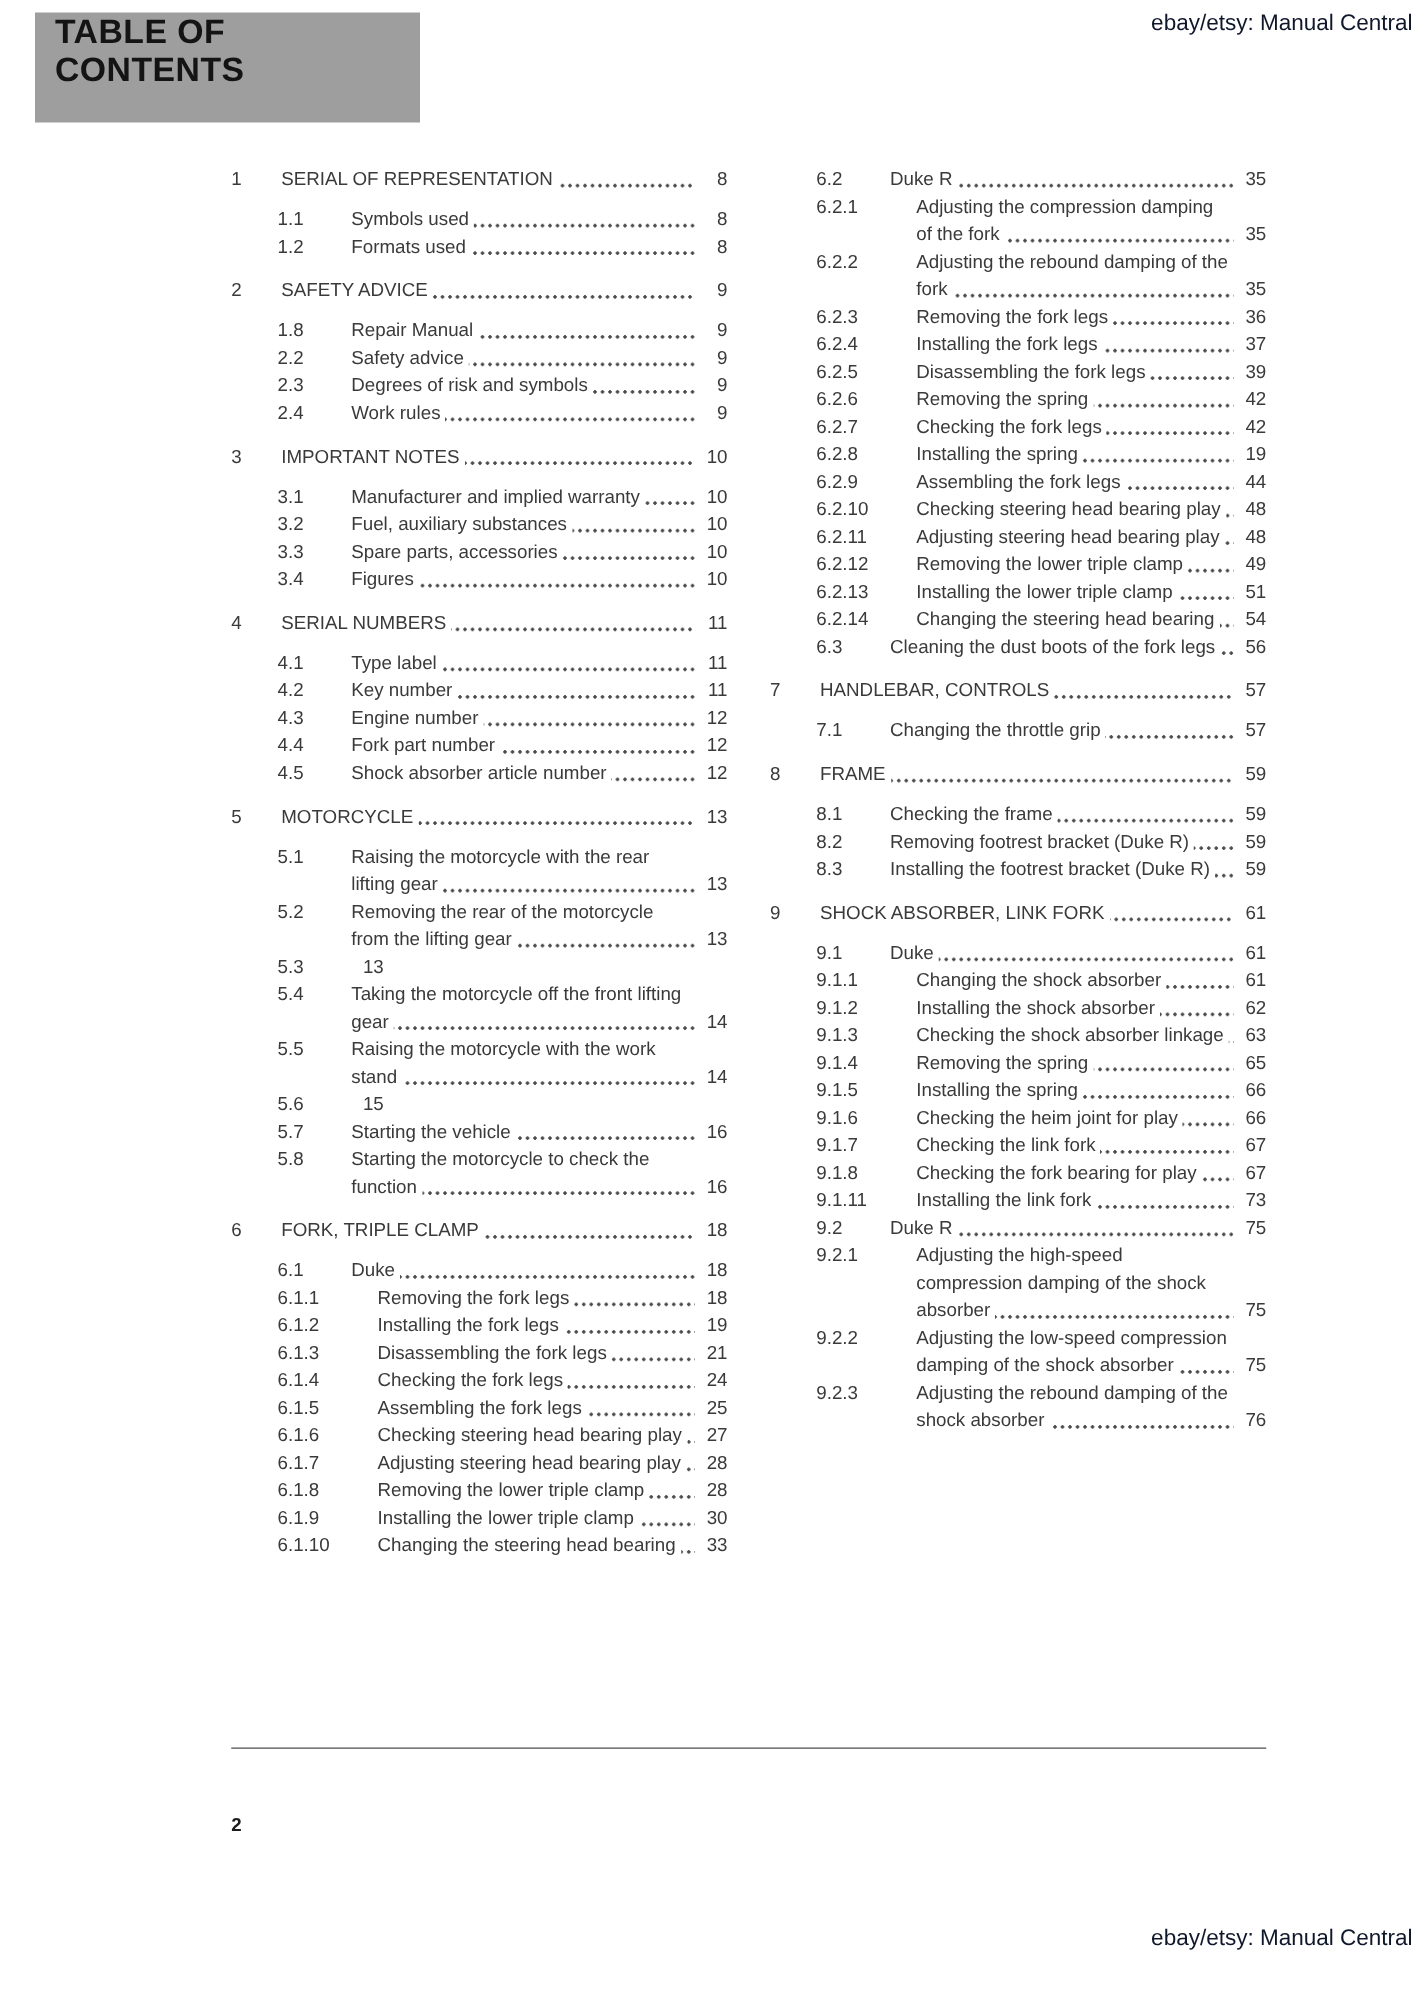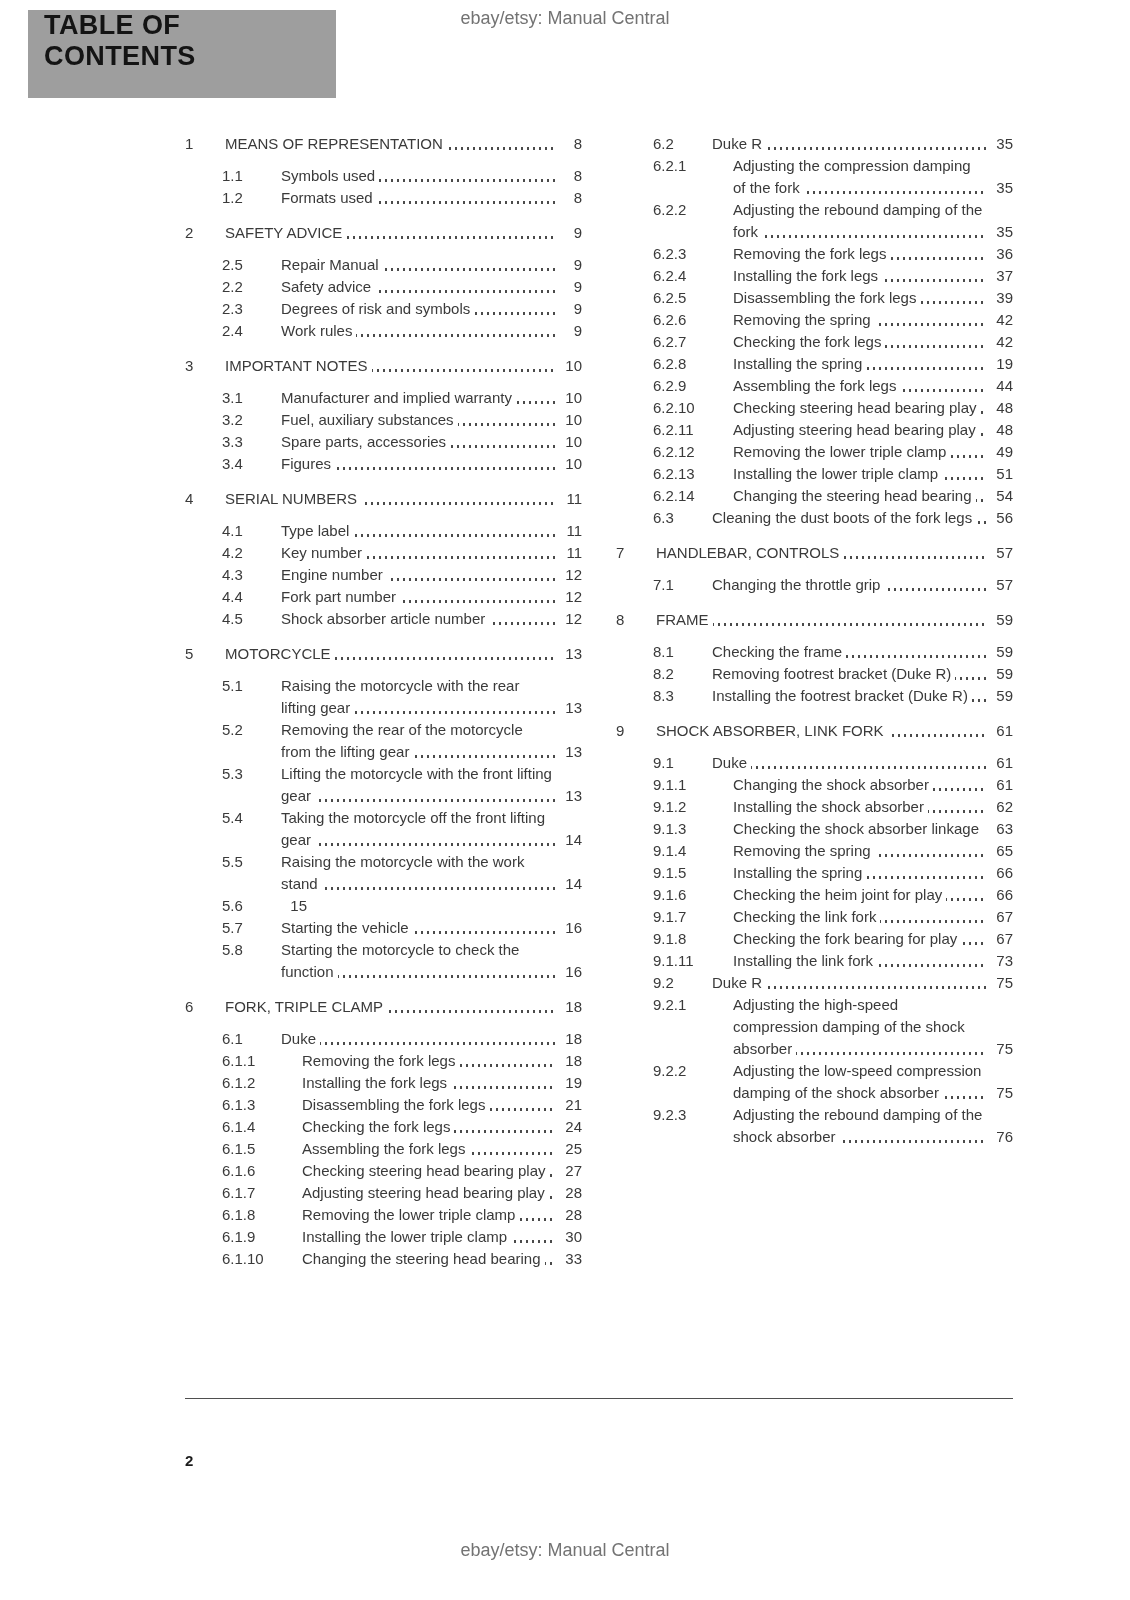--- a/index.html
+++ b/index.html
@@ -11,23 +11,23 @@
     background: #ffffff;
     font-family: "Liberation Sans", sans-serif;
     color: #3a3a3a;
     overflow: hidden;
   }
 
   .top-watermark, .bottom-watermark {
     position: absolute;
     left: 0;
     width: 100%;
-    text-align: center;
+    text-align: right;
     font-size: 18px;
-    color: #737373;
+    color: #0f172a;
   }
   .top-watermark { top: 8px; }
   .bottom-watermark { top: 1540px; }
 
   .title-box {
     position: absolute;
     left: 28px;
     top: 10px;
     width: 308px;
     height: 88px;
@@ -108,40 +108,40 @@
 <div class="top-watermark">ebay/etsy: Manual Central</div>
 
 <div class="title-box">
   <span>TABLE OF CONTENTS</span>
 </div>
 
 <div class="toc-wrap">
   <div class="toc-col">
       <div class="toc-row lvl1">
         <span class="num">1</span>
-        <span class="body"><span class="t">MEANS OF REPRESENTATION</span></span>
+        <span class="body"><span class="t">SERIAL OF REPRESENTATION</span></span>
         <span class="pg">8</span>
       </div>
       <div class="toc-row lvl2">
         <span class="num">1.1</span>
         <span class="body"><span class="t">Symbols used</span></span>
         <span class="pg">8</span>
       </div>
       <div class="toc-row lvl2">
         <span class="num">1.2</span>
         <span class="body"><span class="t">Formats used</span></span>
         <span class="pg">8</span>
       </div>
       <div class="toc-row lvl1">
         <span class="num">2</span>
         <span class="body"><span class="t">SAFETY ADVICE</span></span>
         <span class="pg">9</span>
       </div>
       <div class="toc-row lvl2">
-        <span class="num">2.5</span>
+        <span class="num">1.8</span>
         <span class="body"><span class="t">Repair Manual</span></span>
         <span class="pg">9</span>
       </div>
       <div class="toc-row lvl2">
         <span class="num">2.2</span>
         <span class="body"><span class="t">Safety advice</span></span>
         <span class="pg">9</span>
       </div>
       <div class="toc-row lvl2">
         <span class="num">2.3</span>
@@ -218,21 +218,20 @@
         <span class="body"><span class="t">Raising the motorcycle with the rear lifting gear</span></span>
         <span class="pg">13</span>
       </div>
       <div class="toc-row lvl2">
         <span class="num">5.2</span>
         <span class="body"><span class="t">Removing the rear of the motorcycle from the lifting gear</span></span>
         <span class="pg">13</span>
       </div>
       <div class="toc-row lvl2">
         <span class="num">5.3</span>
-        <span class="body"><span class="t">Lifting the motorcycle with the front lifting gear</span></span>
         <span class="pg">13</span>
       </div>
       <div class="toc-row lvl2">
         <span class="num">5.4</span>
         <span class="body"><span class="t">Taking the motorcycle off the front lifting gear</span></span>
         <span class="pg">14</span>
       </div>
       <div class="toc-row lvl2">
         <span class="num">5.5</span>
         <span class="body"><span class="t">Raising the motorcycle with the work stand</span></span>

